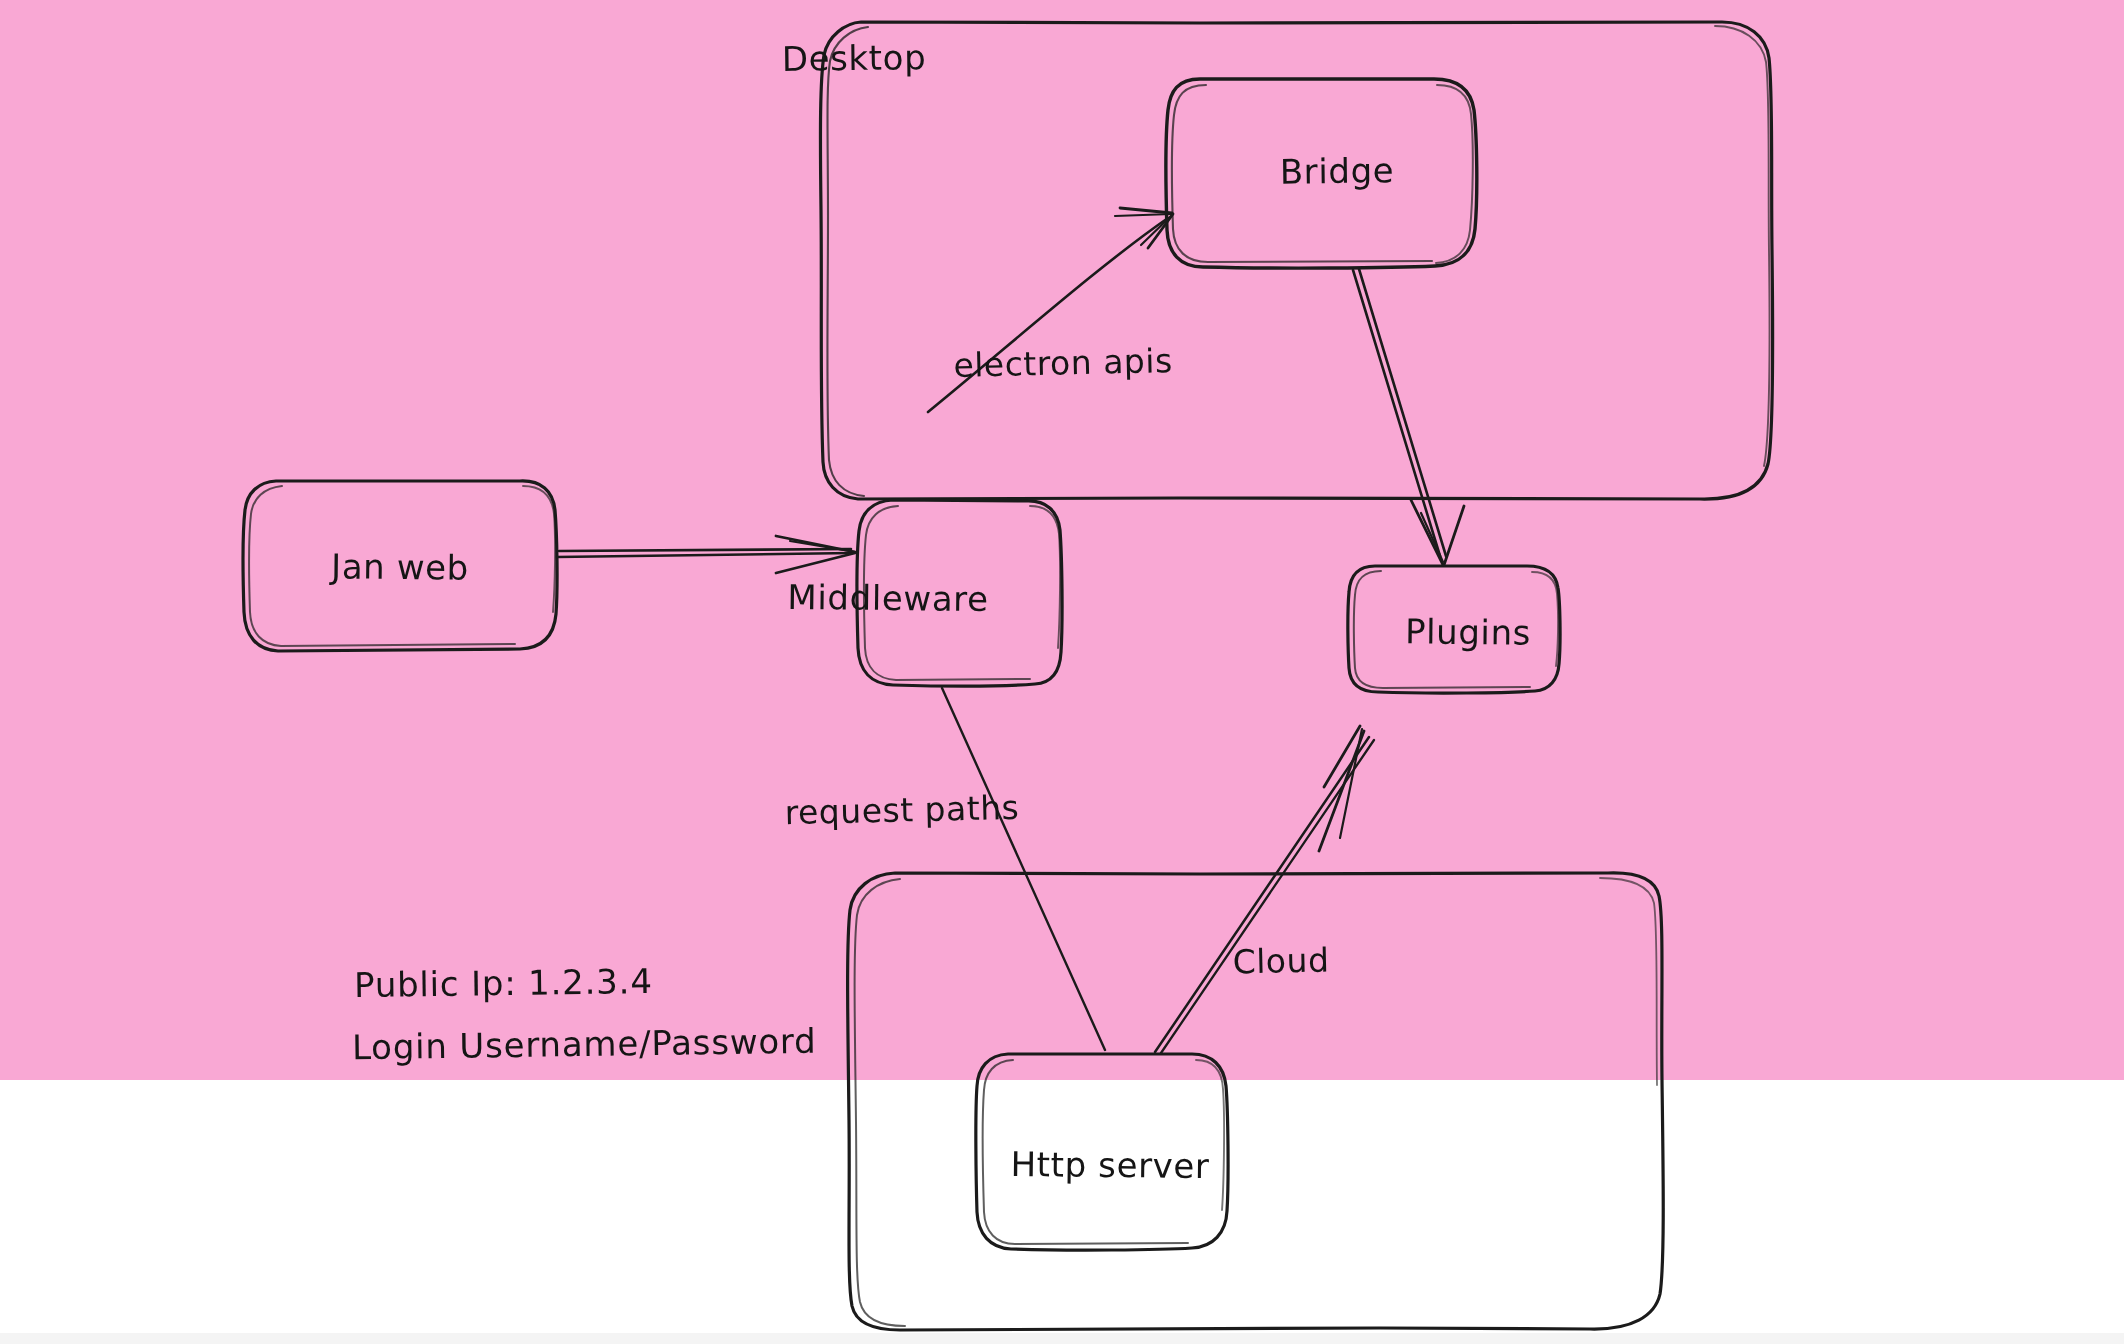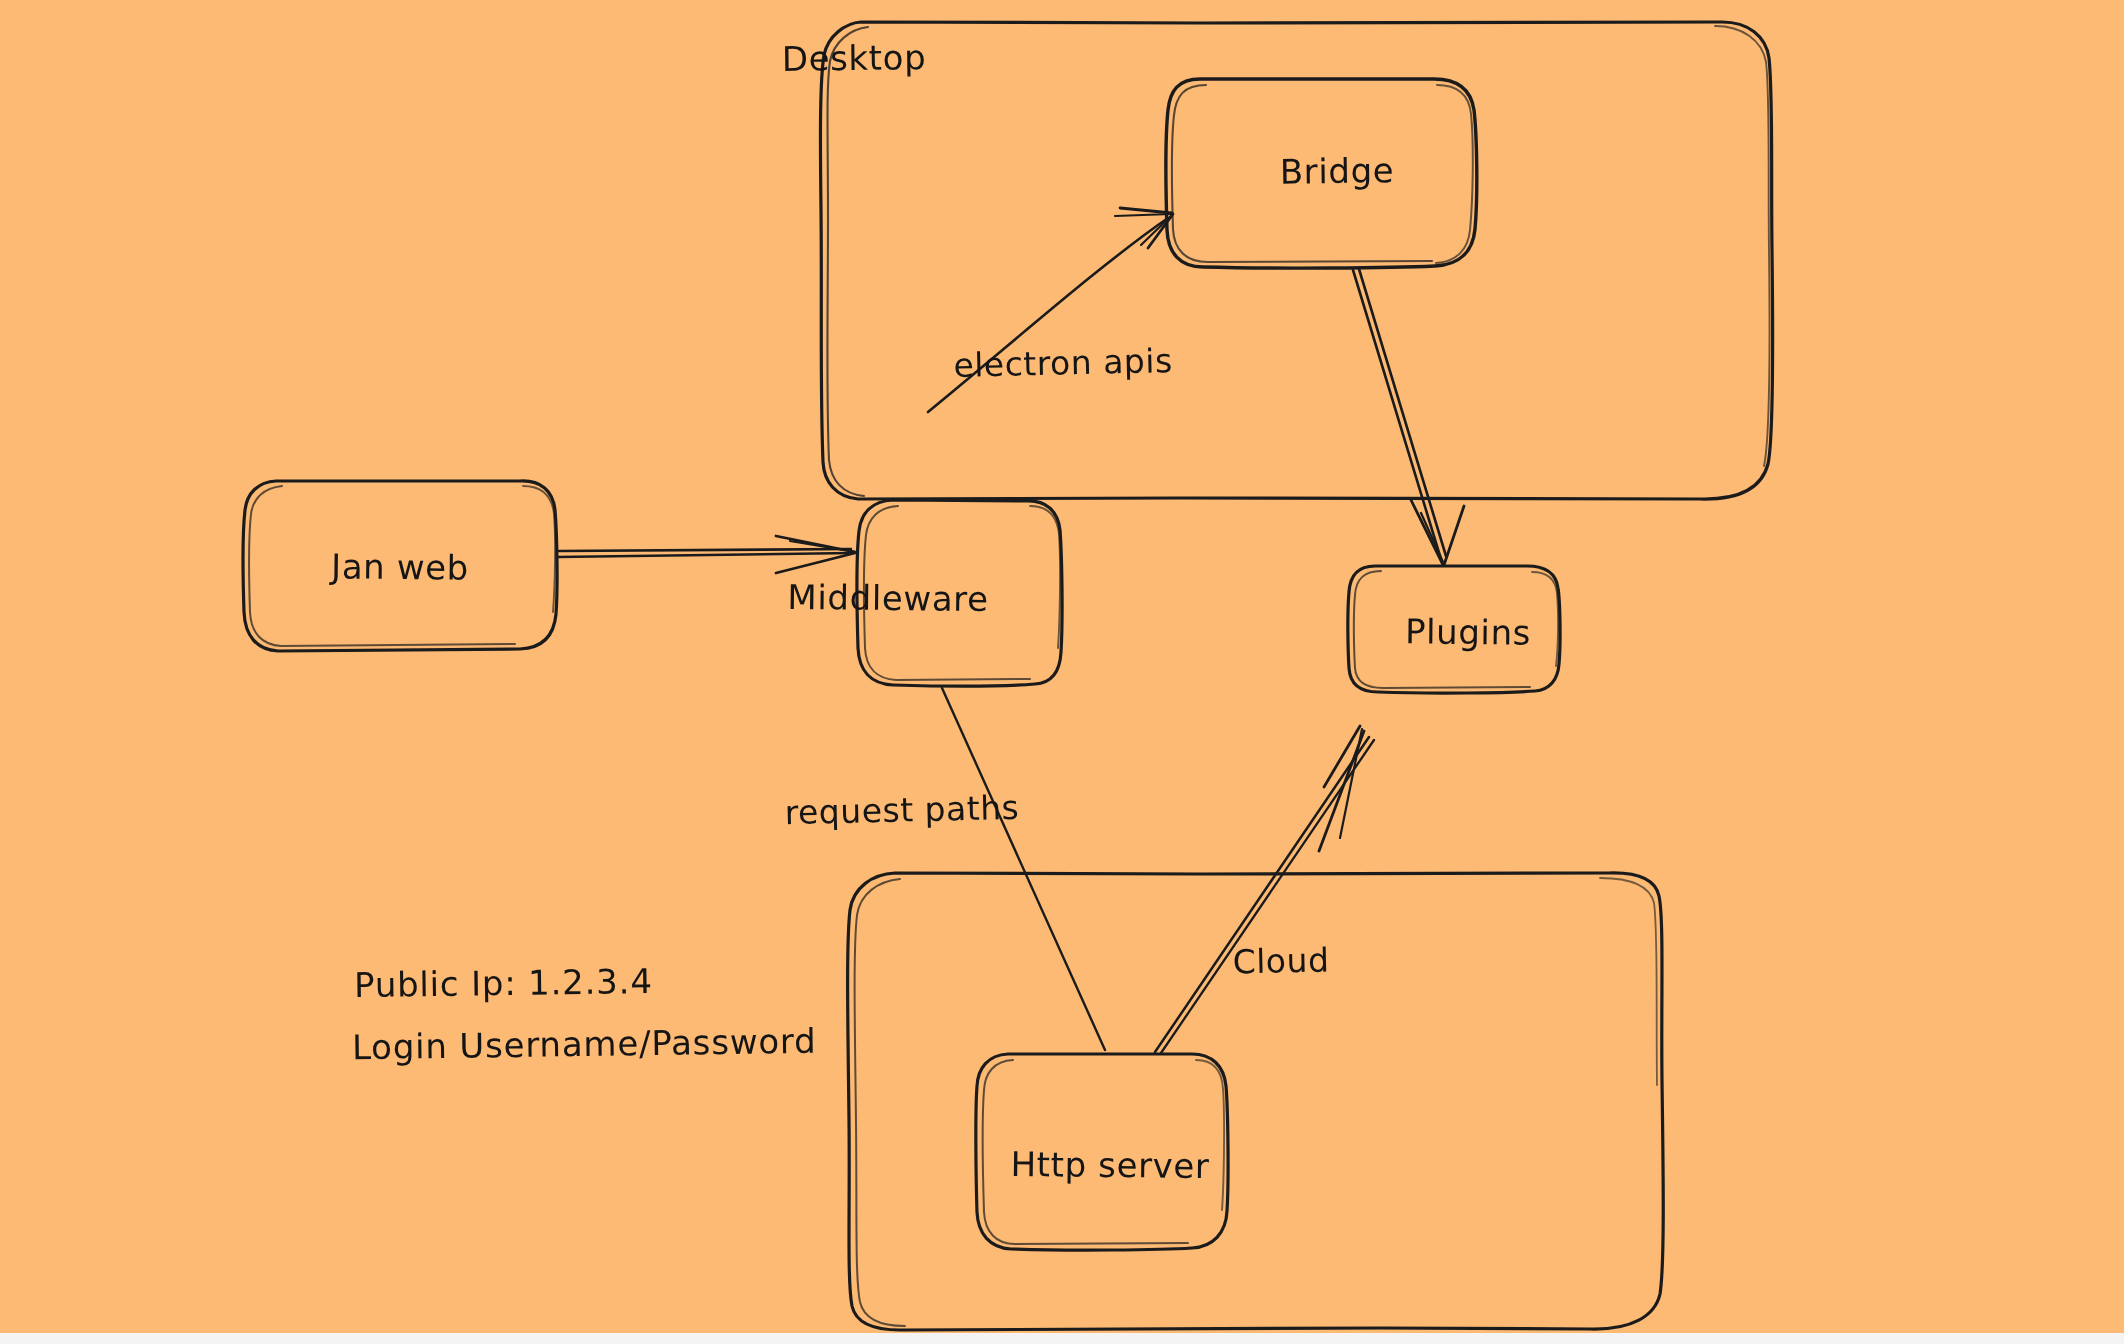--- a/index.html
+++ b/index.html
@@ -10,22 +10,22 @@
   }
   body {
     width: 2124px;
     height: 1344px;
     overflow: hidden;
     font-family: "DejaVu Sans", sans-serif;
   }
   #canvas {
     position: relative;
     width: 2124px;
-    height: 1344px;
-    background: #fdba74;
+    height: 1080px;
+    background: #f9a8d4;
   }
   
   #bottom-band {
     position: absolute;
     left: 0;
     top: 1333px;
     width: 2124px;
     height: 11px;
     background: #f4f4f4;
   }

